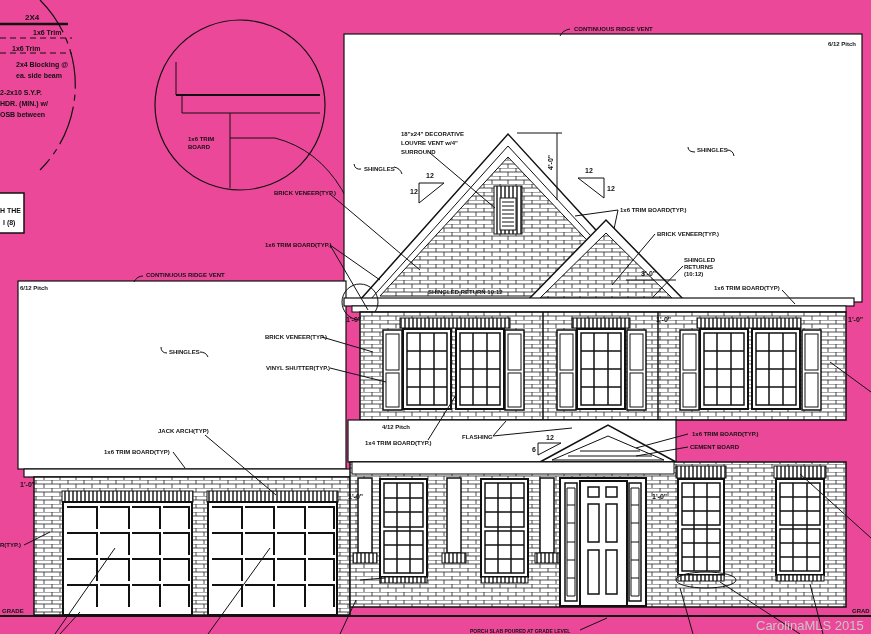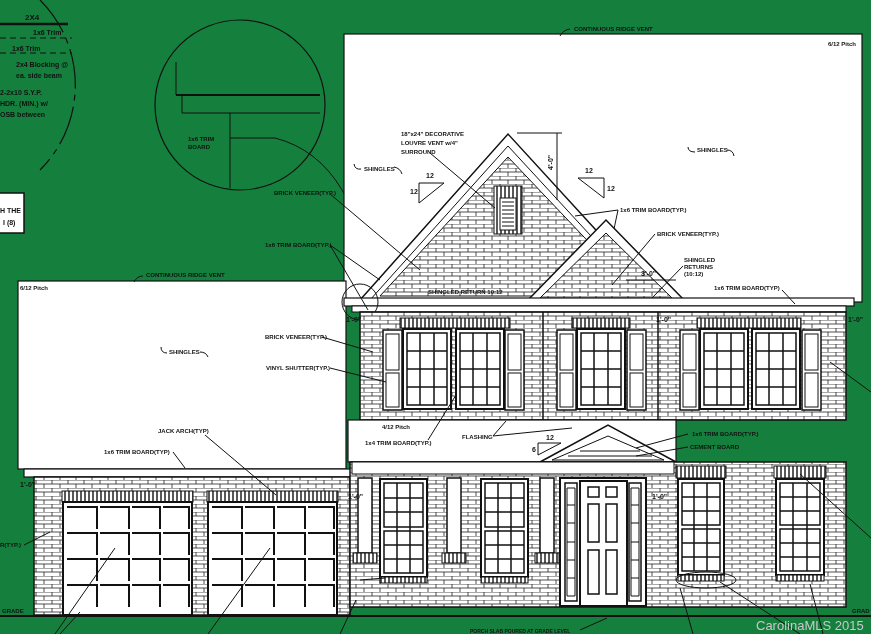--- a/index.html
+++ b/index.html
@@ -1,16 +1,16 @@
 <!DOCTYPE html>
 <html><head>
 <meta charset="utf-8">
 <style>
   html, body { margin:0; padding:0; background:#ffffff; }
-  #canvas { position:relative; width:871px; height:634px; overflow:hidden; background:#15803d; }
+  #canvas { position:relative; width:871px; height:634px; overflow:hidden; background:#ec4899; }
   svg { position:absolute; left:0; top:0; }
   .lbl { font-family:"Liberation Sans", sans-serif; font-weight:bold; fill:#111; }
   .wm { font-family:"Liberation Sans", sans-serif; fill:#c8c8c8; }
   .ln { stroke:#111; fill:none; }
   .wall { fill:url(#brick); stroke:#111; stroke-width:1.5; }
 </style>
 </head>
 <body>
 
 <div id="canvas">

